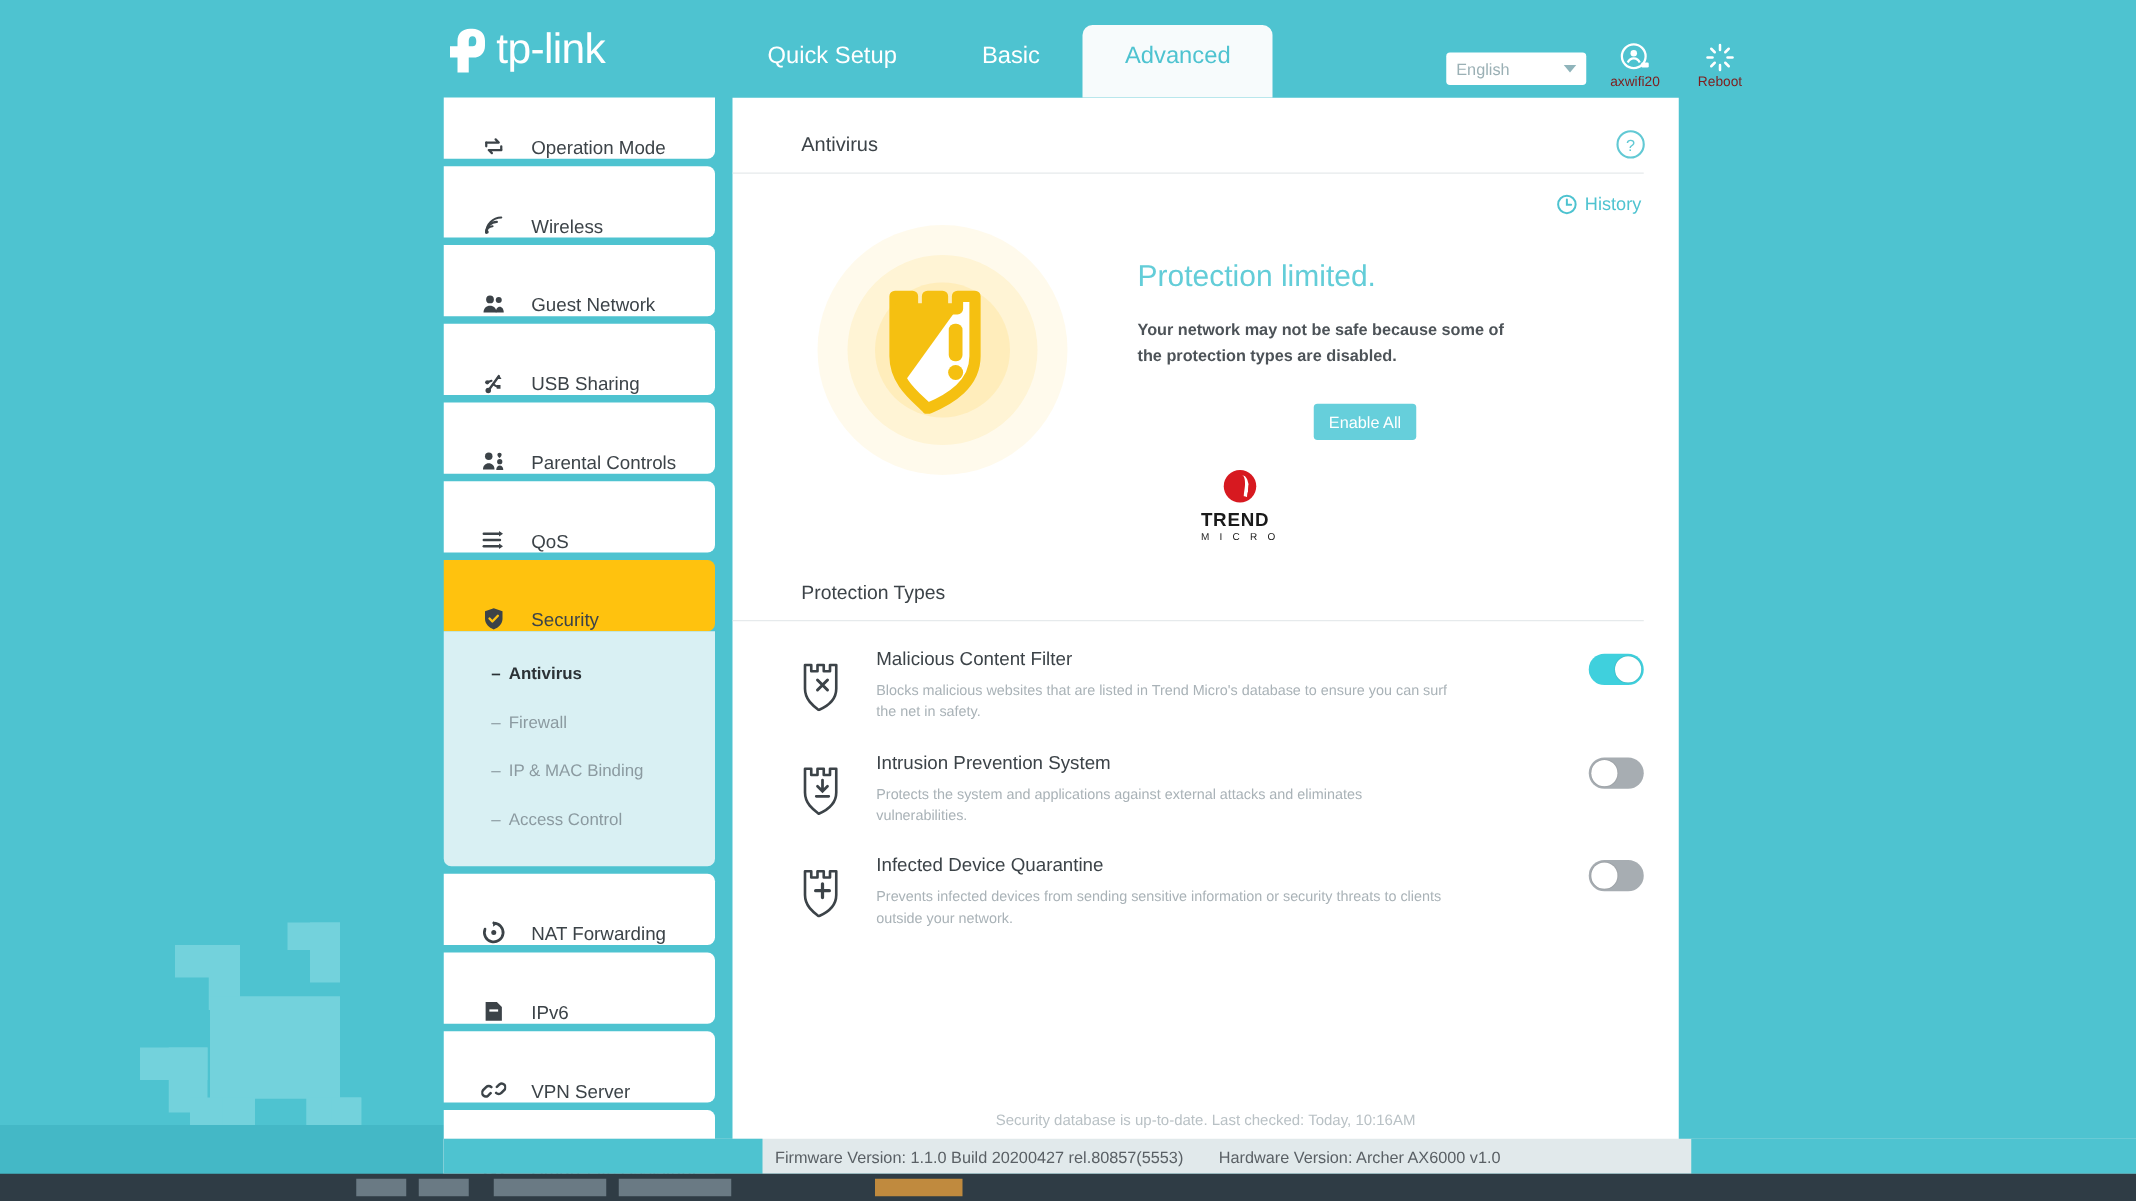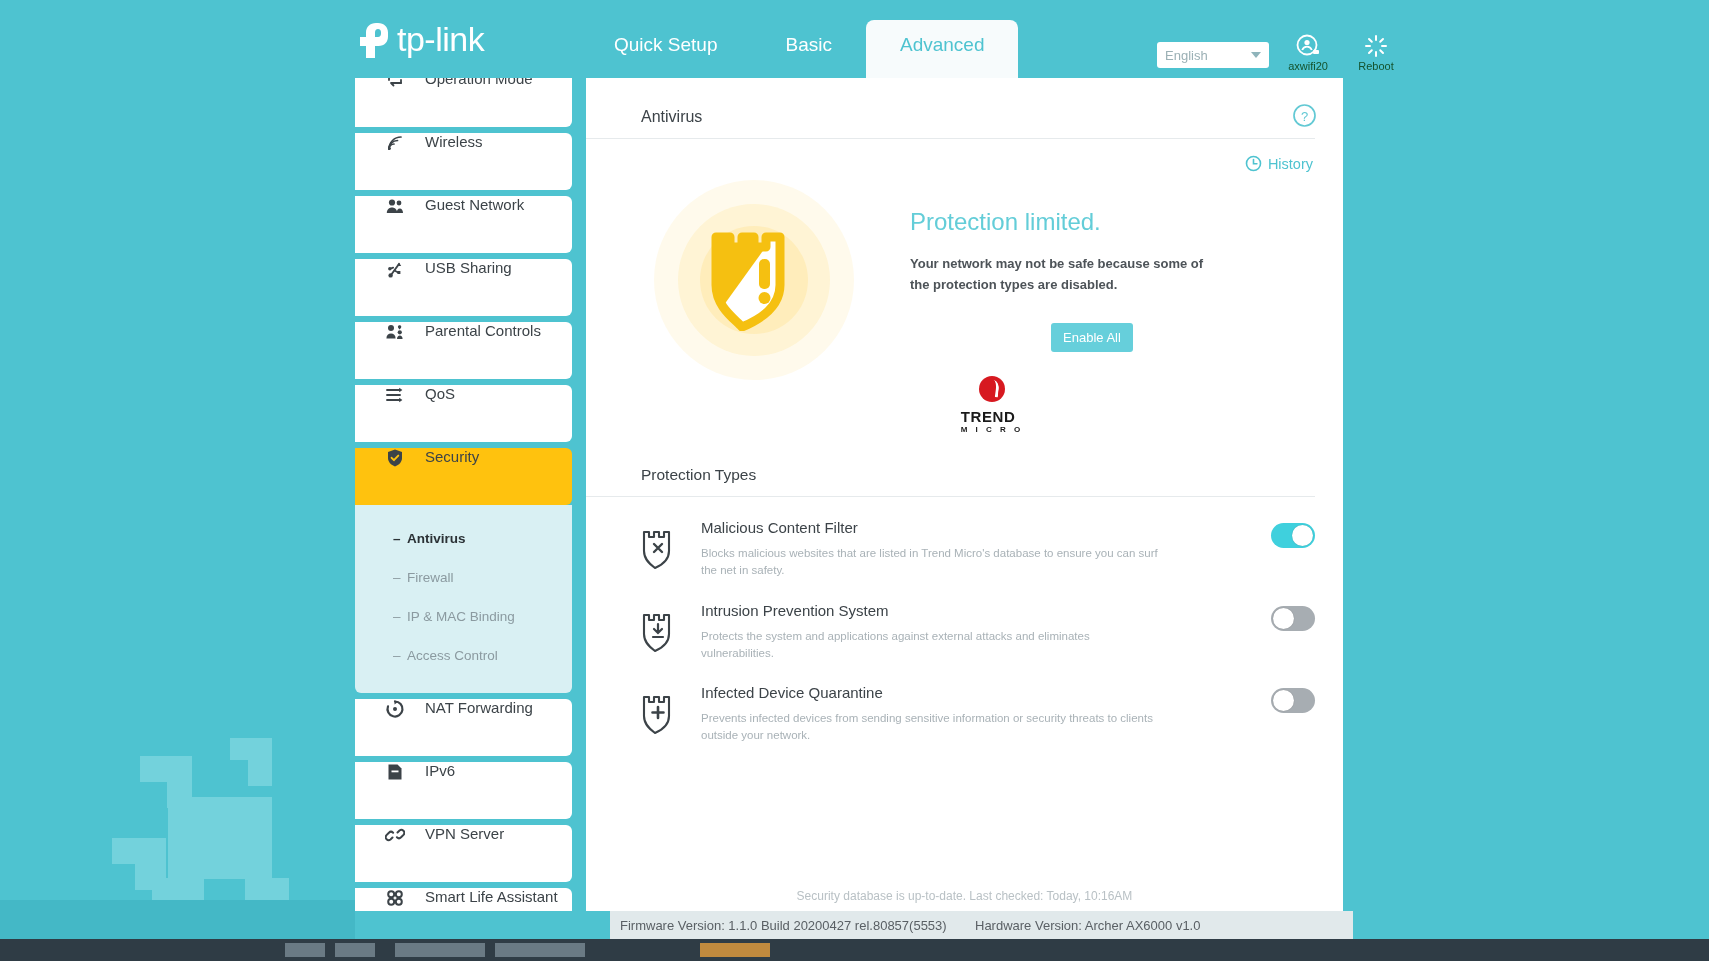--- a/index.html
+++ b/index.html
@@ -83,21 +83,21 @@
     border-left: 5px solid transparent;
     border-right: 5px solid transparent;
     border-top: 6px solid #8fb4bb;
   }
 
   .hdr-tool {
     position: absolute;
     top: 33px;
     width: 66px;
     text-align: center;
-    color: #14532d;
+    color: #7f1d1d;
     cursor: pointer;
   }
   .hdr-tool svg { display: block; margin: 0 auto; }
   .hdr-tool-label { font-size: 11px; margin-top: 1px; }
   .tool-account { right: 368px; }
   .tool-reboot  { right: 300px; }
 
   
   .sidebar {
     position: absolute;
@@ -105,21 +105,21 @@
     top: 70px;
     width: 217px;
     bottom: 40px;
     z-index: 10;
   }
   .menu-item {
     height: 57px;
     background: #ffffff;
     border-radius: 0 6px 6px 0;
     display: flex;
-    align-items: flex-start;
+    align-items: flex-end;
     padding-left: 30px;
     margin-bottom: 6px;
     cursor: pointer;
     color: #3c4348;
   }
   .menu-item.active { background: #ffc20e; }
   .menu-icon {
     width: 30px;
     display: flex;
     align-items: center;
@@ -260,21 +260,21 @@
     content: "";
     position: absolute;
     left: 9px; top: 4px;
     width: 8px; height: 17px;
     border-right: 3px solid #ffffff;
     border-radius: 0 60% 0 60%;
     transform: rotate(8deg);
   }
   .trend-words { line-height: 1; }
   .trend-a { font-size: 15px; font-weight: bold; color: #1a1a1a; letter-spacing: 0.6px; }
-  .trend-b { font-size: 8px; font-weight: bold; color: #1a1a1a; letter-spacing: 3px; margin-top: 2px; }
+  .trend-b { font-size: 8px; font-weight: normal; color: #1a1a1a; letter-spacing: 3px; margin-top: 2px; }
 
   
   .pt-title {
     font-size: 15.5px;
     color: #3c4348;
     padding: 32px 0 12px 55px;
     border-bottom: 1px solid #e6eaec;
     margin-right: 28px;
   }
 

